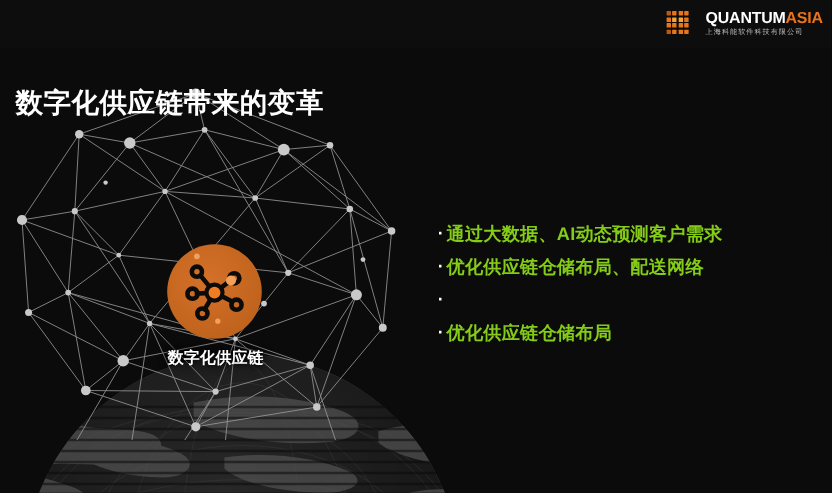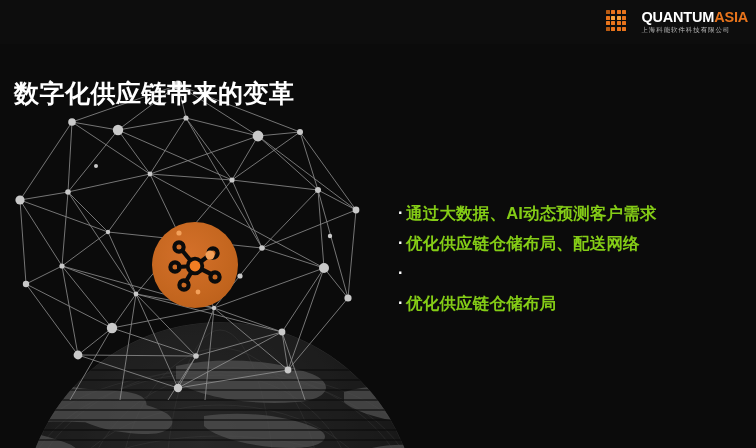--- a/index.html
+++ b/index.html
@@ -346,20 +346,21 @@
         <circle cx="32" cy="63" r="4.6"></circle>
       </g>
       <circle cx="43" cy="44" r="9.2" fill="#0b0b0b"></circle>
       <circle cx="43" cy="44" r="5.4" fill="#f07d22"></circle>
       <circle cx="27" cy="11" r="2.6" fill="#f2a05a"></circle>
       <circle cx="58" cy="33" r="4.6" fill="#f2a05a"></circle>
       <circle cx="46" cy="70" r="2.4" fill="#f2a05a"></circle>
     </svg>
   </div>
 
+  <div id="hub-label">数字化供应链</div>
 
   <div id="header-bar"></div>
 
   <div id="logo">
     <div id="logo-grid">
       <i></i>
         <i></i>
         <i></i>
         <i></i>
       <i></i>

